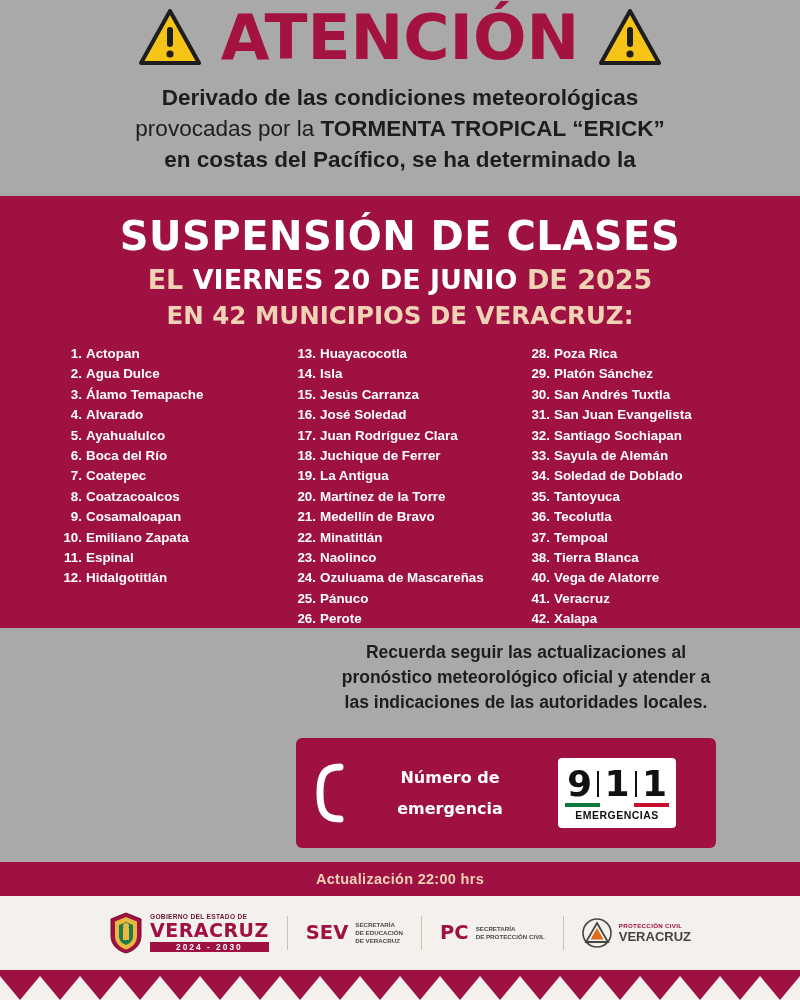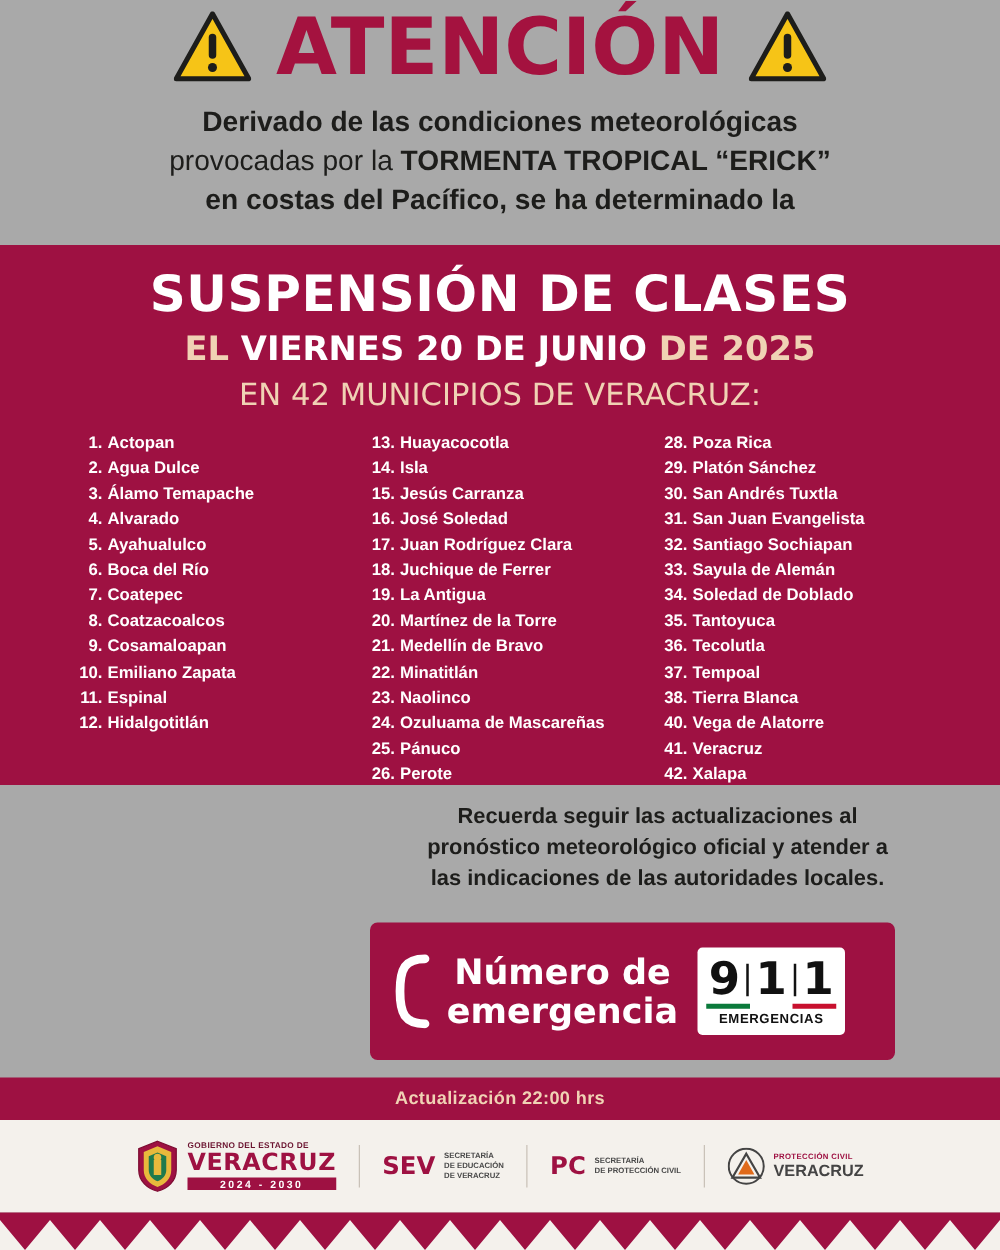--- a/index.html
+++ b/index.html
@@ -51,21 +51,21 @@
     font-family: "DejaVu Sans", sans-serif;
   }
   .dateline {
     text-align: center; font-size: 27px; font-weight: bold; line-height: 36px;
     margin-top: 2px;
     font-family: "DejaVu Sans", sans-serif;
   }
   .dateline .beige { color: #f0d2b4; }
   .dateline .white { color: #ffffff; }
   .muni-head {
-    text-align: center; font-size: 24.5px; font-weight: normal; color: #f0d2b4;
+    text-align: center; font-size: 24.5px; font-weight: bold; color: #f0d2b4;
     line-height: 32px; margin-top: 2px;
     font-family: "DejaVu Sans", sans-serif;
   }
 
   .cols {
     display: flex; justify-content: center;
     margin-top: 12px; padding: 0 54px;
     gap: 10px;
   }
   .col { width: 240px; }
@@ -86,21 +86,21 @@
     text-align: center; font-size: 17.5px; font-weight: bold; color: #1d1d1b;
     line-height: 25px;
   }
   .emerg-box {
     position: absolute; top: 110px; left: 296px; width: 420px; height: 110px;
     background: #9e1142; border-radius: 6px;
     display: flex; align-items: center;
   }
   .phone-icon { margin-left: 14px; width: 40px; height: 60px; flex: 0 0 40px; }
   .emerg-text {
-    color: #ffffff; font-size: 28px; font-weight: bold; line-height: 31px;
+    color: #ffffff; font-size: 16px; font-weight: bold; line-height: 31px;
     text-align: center; width: 200px;
     font-family: "DejaVu Sans", sans-serif;
   }
   .nine11 {
     width: 118px; height: 70px; background: #ffffff; border-radius: 4px;
     margin-left: 8px; display: flex; flex-direction: column;
     align-items: center; justify-content: center;
   }
   .nine11 .digits {
     font-size: 36px; font-weight: bold; color: #111; letter-spacing: 0px;

